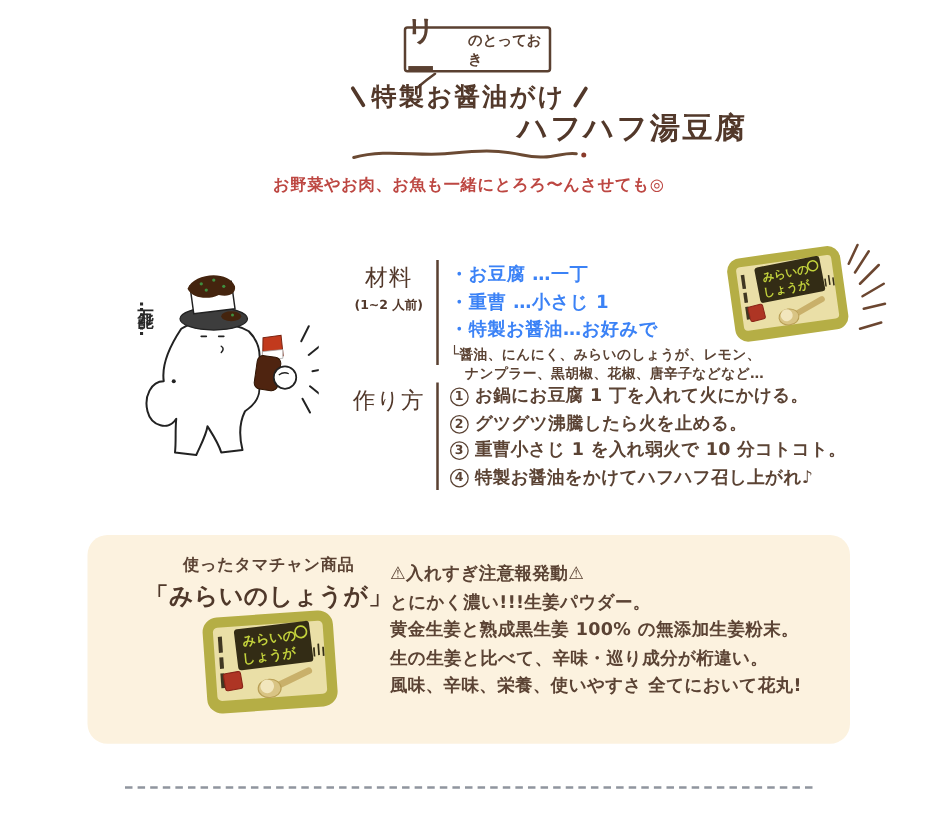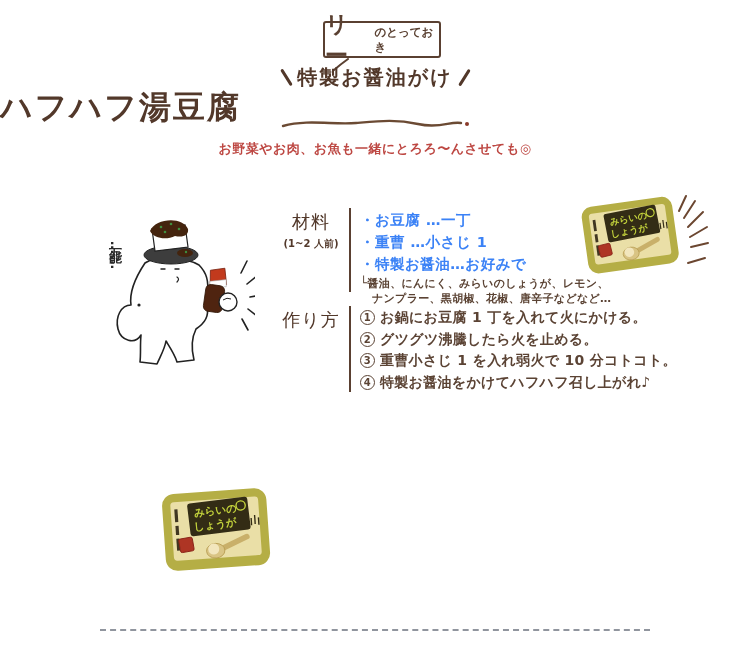--- a/index.html
+++ b/index.html
@@ -14,22 +14,22 @@
   .badge .big { font-size:23px; font-weight:bold; color:#5a4031; letter-spacing:1px; }
   .badge .small { font-size:11.5px; font-weight:bold; color:#5a4031; }
   .badge-tail { position:absolute; left:333px; top:58px; }
 
   
   .subtitle-row { position:absolute; left:0; top:64px; width:750px; display:flex; align-items:center; justify-content:center; gap:10px; }
   .subtitle { font-size:20px; font-weight:bold; color:#52382a; letter-spacing:2px; }
   .slash { width:2.5px; height:19px; background:#52382a; border-radius:2px; }
   .slash.left { transform:rotate(-32deg); }
   .slash.right { transform:rotate(32deg); }
-  .main-title { position:absolute; left:0; top:86px; width:598px; text-align:left;
-                font-size:32px; font-weight:bold; color:#52382a; letter-spacing:2px; }
+  .main-title { position:absolute; left:0; top:86px; width:598px; text-align:right;
+                font-size:24px; font-weight:bold; color:#52382a; letter-spacing:2px; }
   .underline-svg { position:absolute; left:278px; top:115px; }
 
   .tagline { position:absolute; left:0; top:139px; width:750px; text-align:center;
              color:#bd4742; font-size:13px; font-weight:600; line-height:19px; letter-spacing:0.5px; }
 
   
   .char-caption { position:absolute; left:106px; top:237px; writing-mode:vertical-rl;
                   font-size:13px; font-weight:600; color:#2a2a2a; letter-spacing:2px; }
 
   
@@ -209,20 +209,33 @@
         <span class="cnum">3</span>
         <span>重曹小さじ 1 を入れ弱火で 10 分コトコト。</span>
       </div>
       <div class="step">
         <span class="cnum">4</span>
         <span>特製お醤油をかけてハフハフ召し上がれ♪</span>
       </div>
     </div>
   </div>
 
+  <div class="promo">
+    <div class="promo-left">
+      <div class="promo-kicker">使ったタマチャン商品</div>
+      <div class="promo-name">「みらいのしょうが」</div>
+    </div>
+    <div class="promo-desc">
+      <div>⚠入れすぎ注意報発動⚠</div>
+      <div>とにかく濃い!!!生姜パウダー。</div>
+      <div>黄金生姜と熟成黒生姜 100% の無添加生姜粉末。</div>
+      <div>生の生姜と比べて、辛味・巡り成分が桁違い。</div>
+      <div>風味、辛味、栄養、使いやすさ 全てにおいて花丸!</div>
+    </div>
+  </div>
 
   <svg class="pkg-bottom" width="110" height="85" viewBox="0 0 120 92">
     <rect x="2" y="4" width="114" height="84" rx="13" fill="#b5ae45"></rect>
     <rect x="11" y="13" width="96" height="64" rx="4" fill="#eadfa7"></rect>
     <rect x="15" y="21" width="3.5" height="14" fill="#403722"></rect>
     <rect x="15" y="39" width="3.5" height="10" fill="#403722"></rect>
     <rect x="15" y="53" width="3.5" height="13" fill="#403722"></rect>
     <g transform="rotate(-3 62 31)">
       <rect x="30" y="14" width="66" height="36" rx="3" fill="#332c15"></rect>
       <text x="60" y="29" text-anchor="middle" font-size="11.5" font-weight="bold" fill="#c3d23c">みらいの</text>

